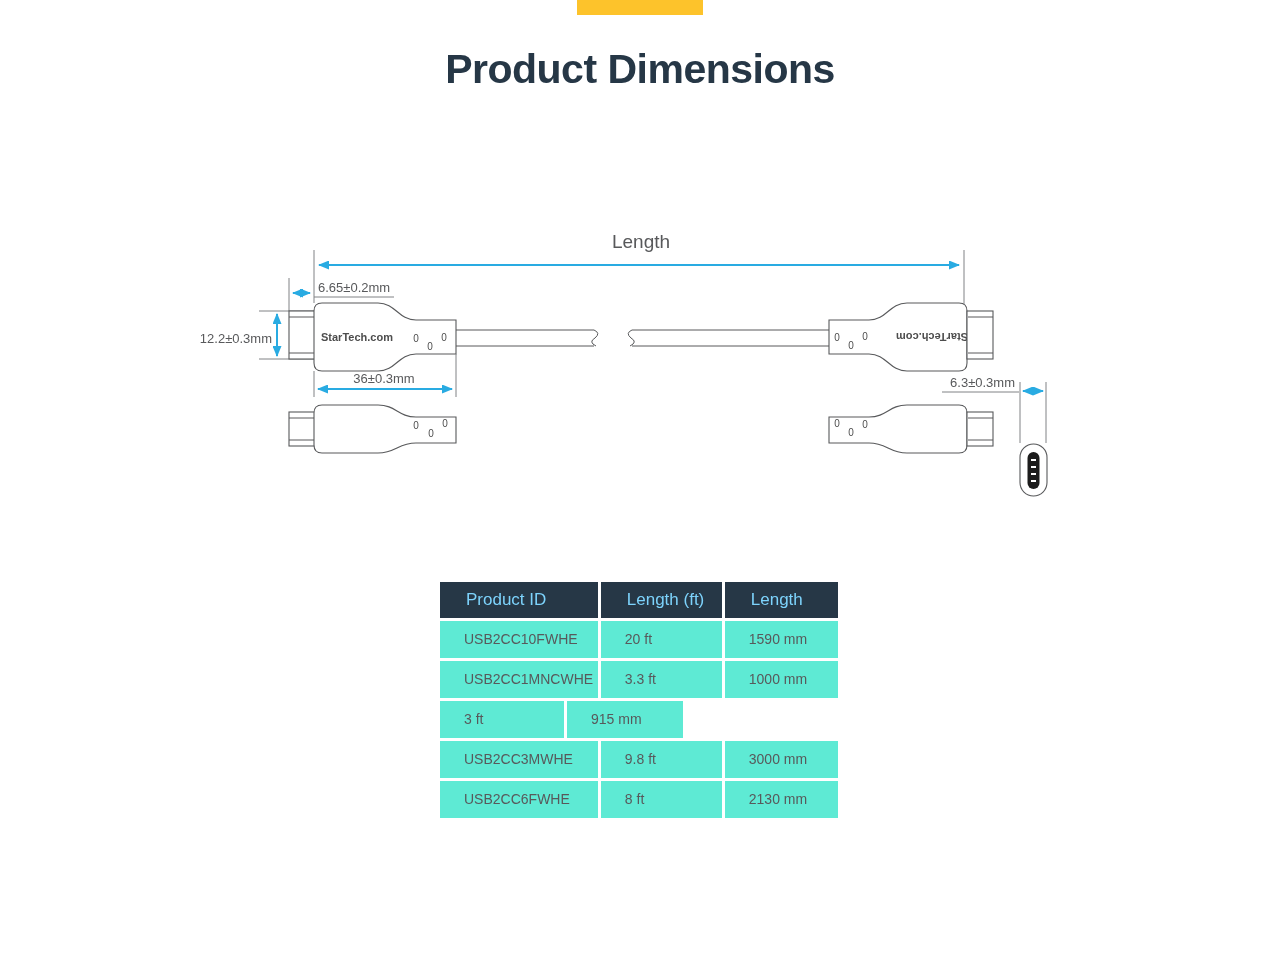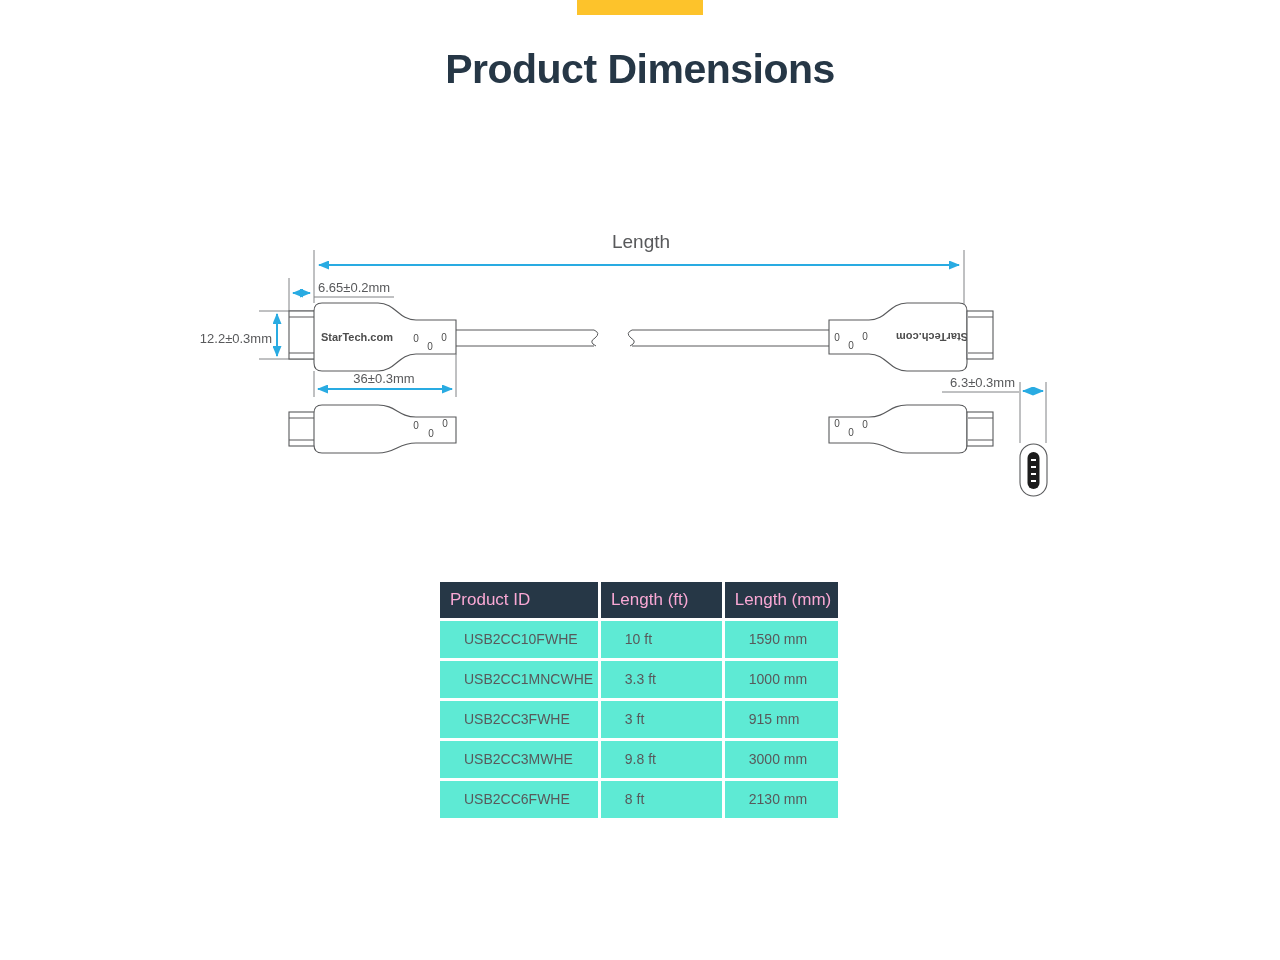--- a/index.html
+++ b/index.html
@@ -49,24 +49,24 @@
     width: 398px;
   }
   .t-header {
     display: flex;
     gap: 3px;
     height: 36px;
     margin-bottom: 3px;
   }
   .t-header .cell {
     background: #263746;
-    color: #f9a8d4;
+    color: #7dd3fc;
     font-size: 17px;
     line-height: 36px;
-    padding-left: 10px;
+    padding-left: 26px;
   }
   .t-row {
     display: flex;
     gap: 3px;
     height: 37px;
     margin-bottom: 3px;
   }
   .t-row .cell {
     background: #5eead4;
     color: #58595b;
@@ -194,30 +194,29 @@
 </div>
 
 <div class="product-table">
   <div class="t-header">
     <div class="cell c1">Product ID</div>
     <div class="cell c2">Length (ft)</div>
     <div class="cell c3">Length (mm)</div>
   </div>
   <div class="t-row">
     <div class="cell c1">USB2CC10FWHE</div>
-    <div class="cell c2">10 ft</div>
+    <div class="cell c2">20 ft</div>
     <div class="cell c3">1590 mm</div>
   </div>
   <div class="t-row">
     <div class="cell c1">USB2CC1MNCWHE</div>
     <div class="cell c2">3.3 ft</div>
     <div class="cell c3">1000 mm</div>
   </div>
   <div class="t-row">
-    <div class="cell c1">USB2CC3FWHE</div>
     <div class="cell c2">3 ft</div>
     <div class="cell c3">915 mm</div>
   </div>
   <div class="t-row">
     <div class="cell c1">USB2CC3MWHE</div>
     <div class="cell c2">9.8 ft</div>
     <div class="cell c3">3000 mm</div>
   </div>
   <div class="t-row">
     <div class="cell c1">USB2CC6FWHE</div>

